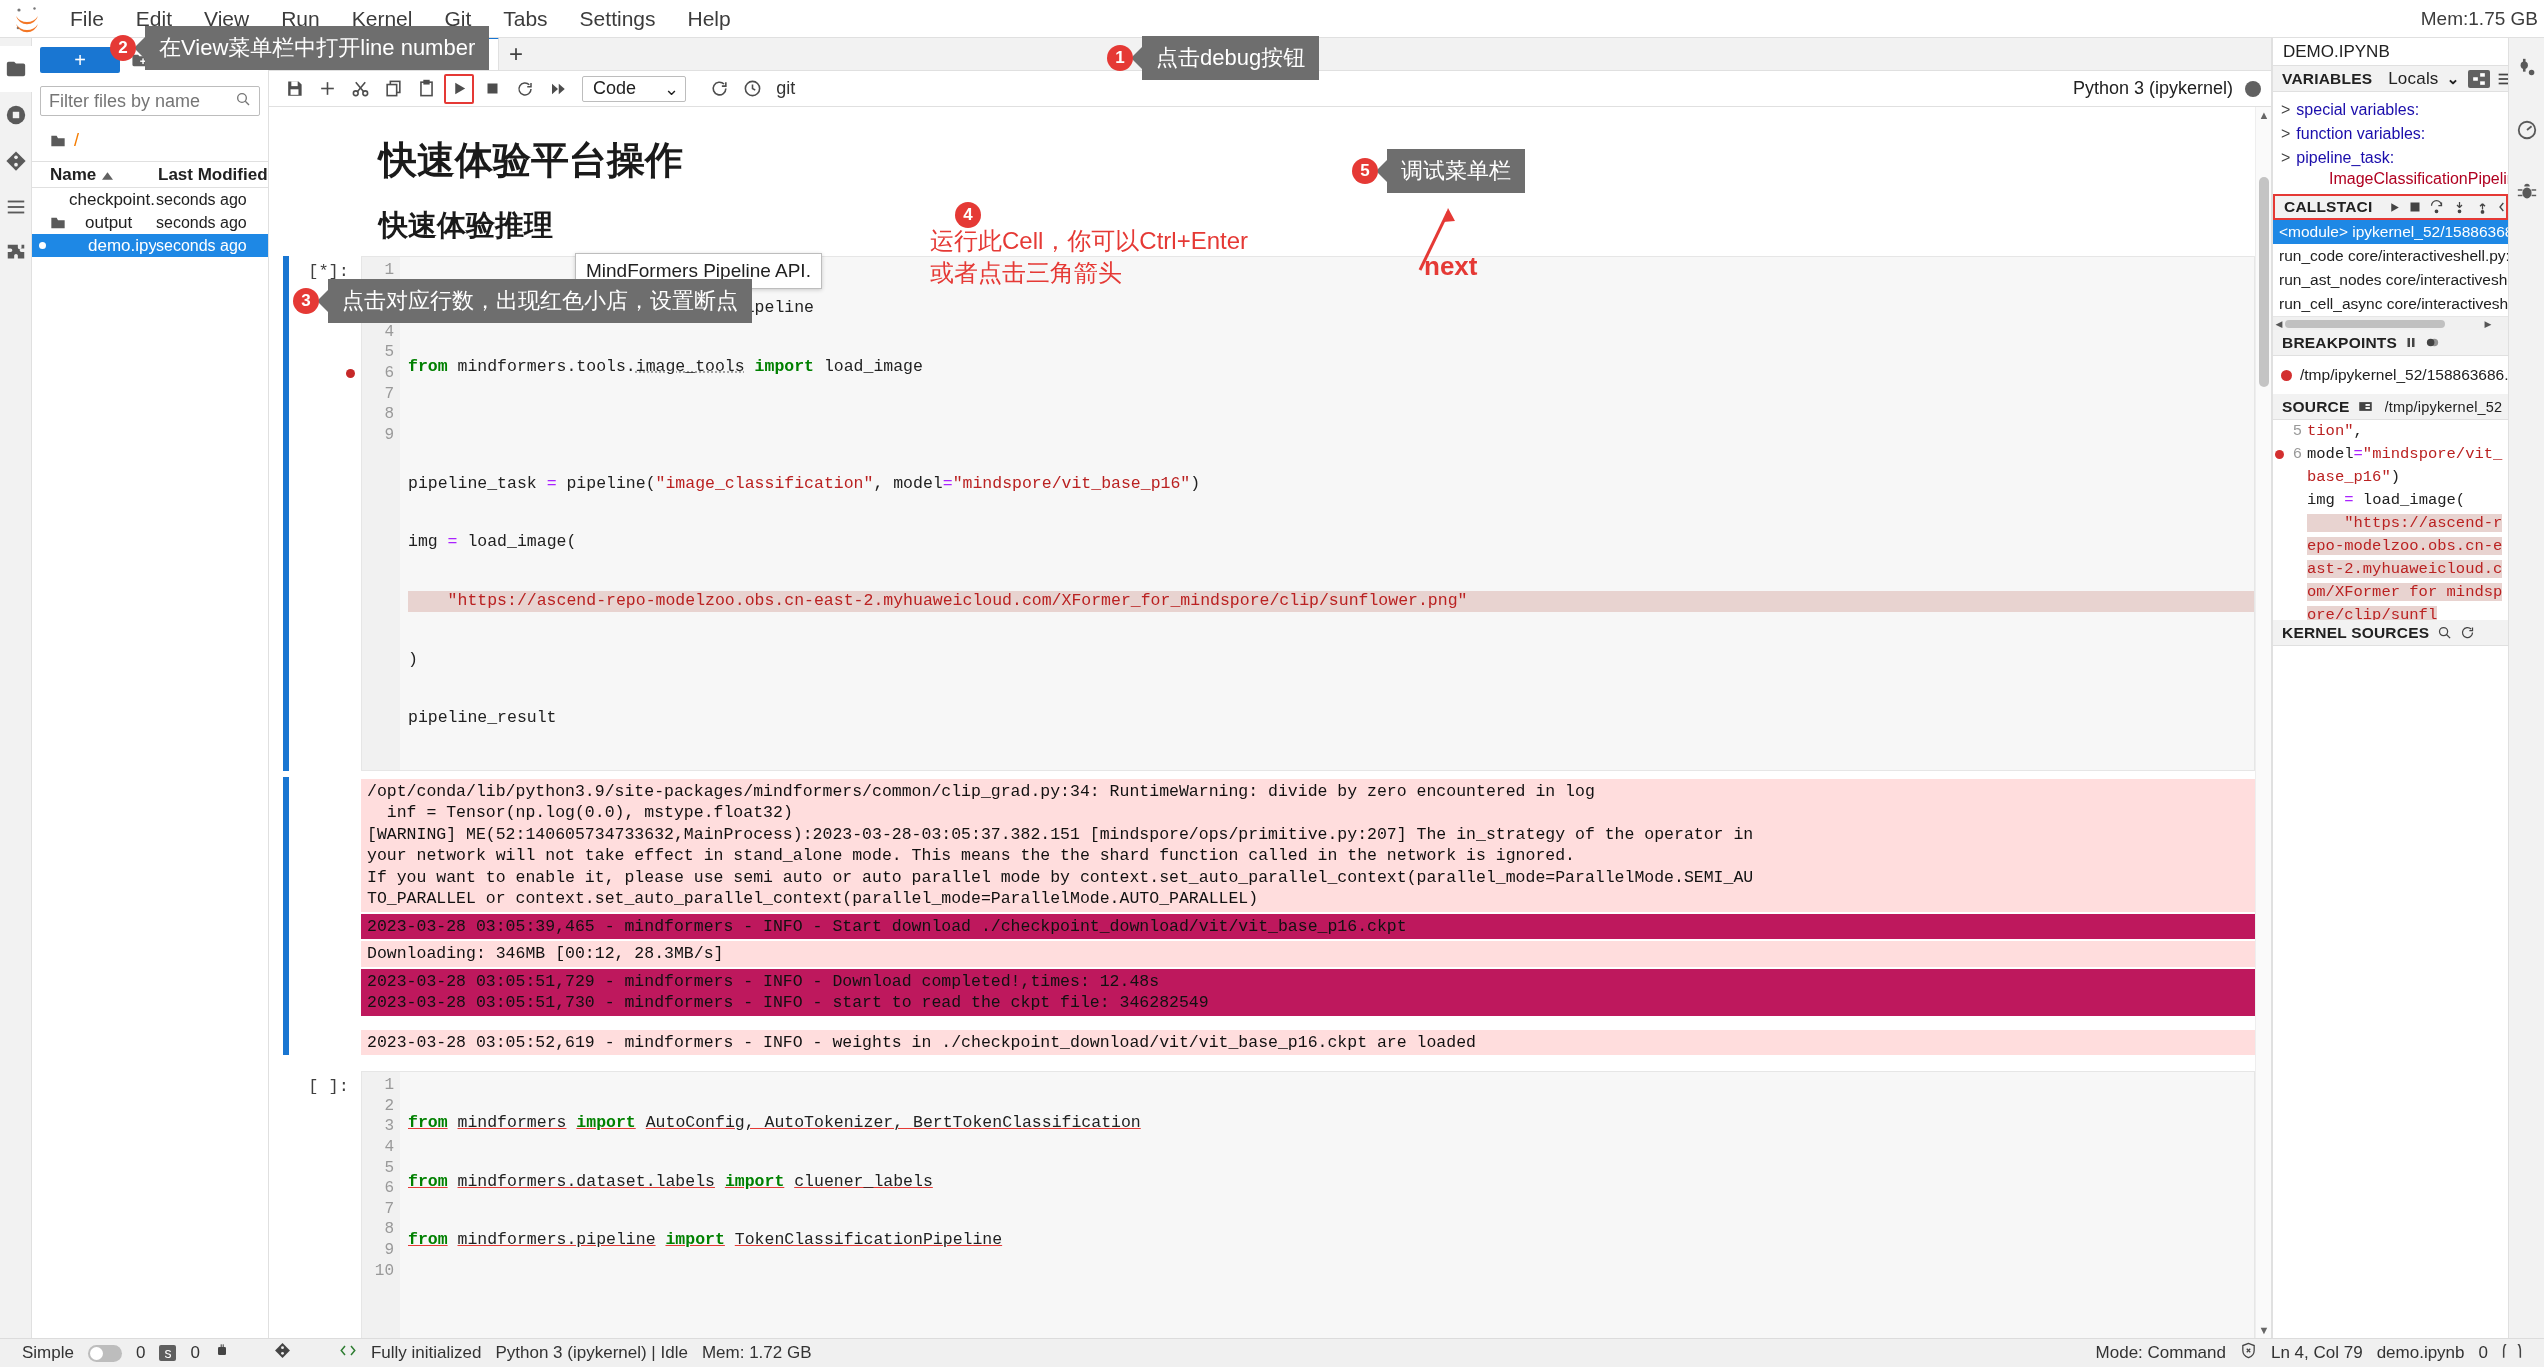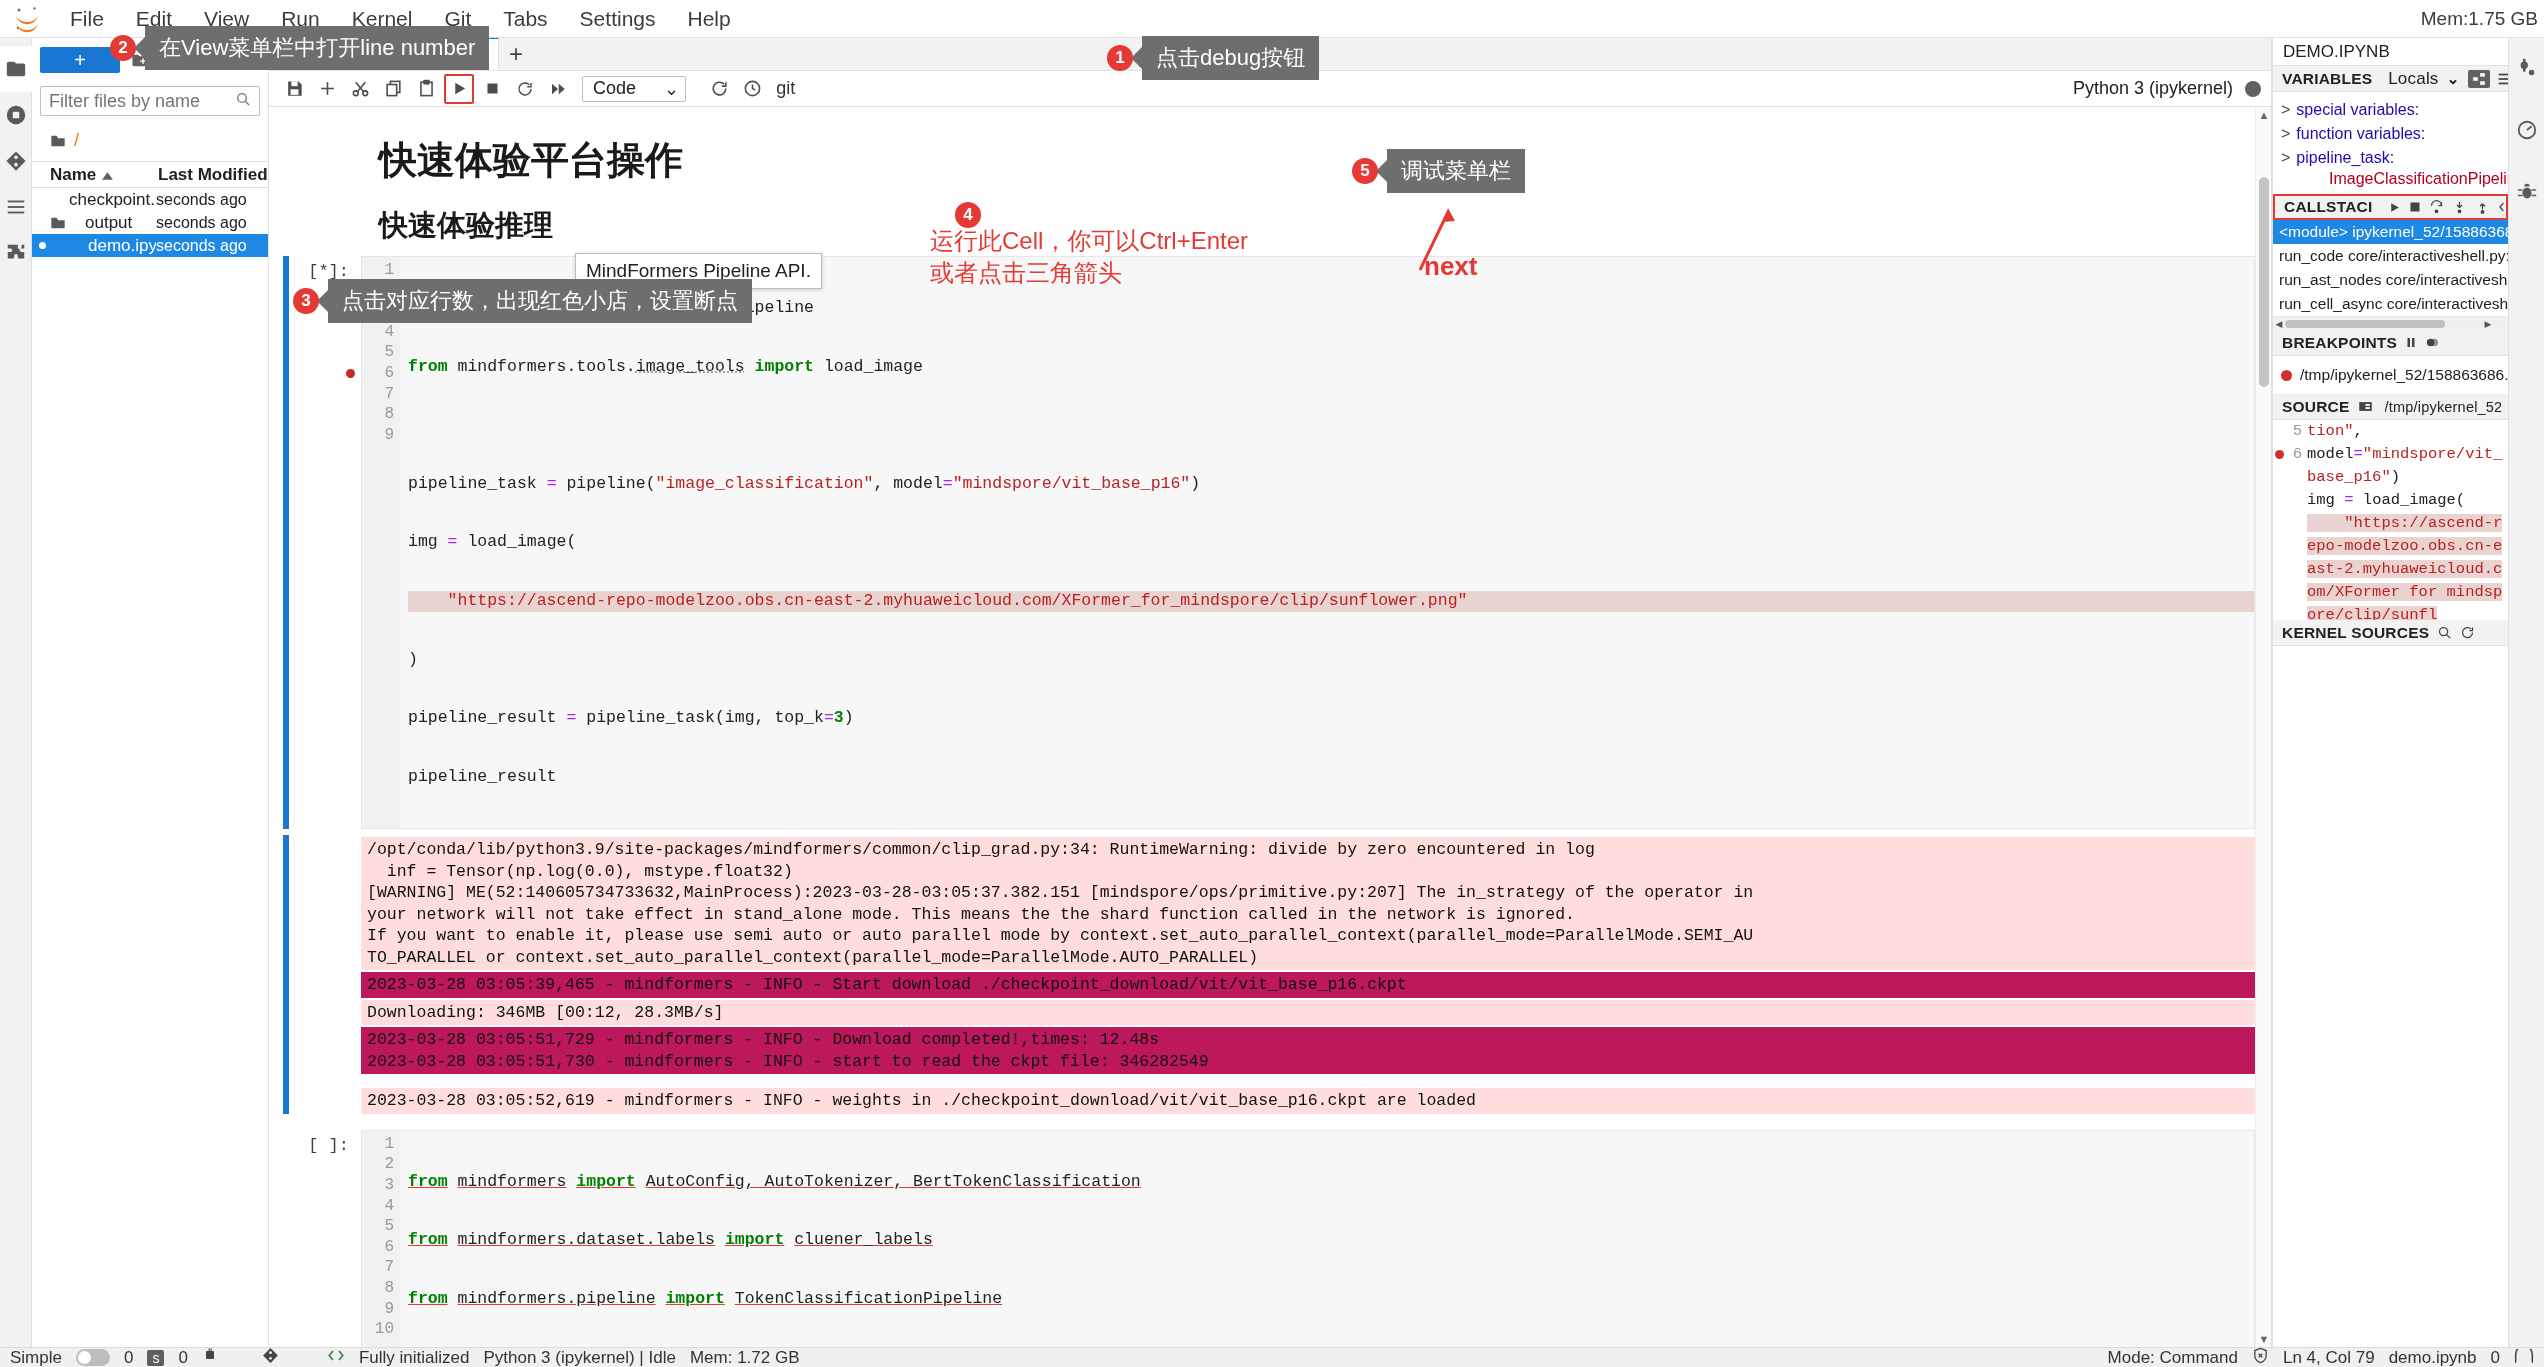--- a/index.html
+++ b/index.html
@@ -154,22 +154,22 @@
   .srccode .hl { background:#e8d3d0; display:inline;}
 
   .ks-head { border-bottom:1px solid #e0e0e0;}
   .ksbody { background:#fff; flex:1; }
 
   .dbgrail { width:36px; background:#f2f2f2; border-left:1px solid #e0e0e0; flex:none;
     display:flex; flex-direction:column; align-items:center; padding-top:8px; gap:18px;}
   .dbgrail .ricon { width:36px; height:44px; display:flex; align-items:center; justify-content:center; color:#5a5a5a;}
 
   
-  .status { height:20px; background:#f0f0f0; border-top:1px solid #dcdcdc; display:flex;
-    align-items:center; font-size:17px; color:#333; flex:none; padding:0 10px; gap:14px;}
+  .status { height:29px; background:#f0f0f0; border-top:1px solid #dcdcdc; display:flex;
+    align-items:center; font-size:17px; color:#333; flex:none; padding:0 22px; gap:14px;}
   .status .toggle { width:34px; height:17px; border-radius:9px; background:#bdbdbd; position:relative;}
   .status .toggle::after { content:""; position:absolute; left:2px; top:2px; width:13px; height:13px;
     border-radius:50%; background:#fff;}
   .status .kb { background:#5f5f5f; color:#fff; padding:0 5px; border-radius:2px; font-size:14px;}
   .status .sp { flex:1; }
   .status .gicon { color:#2e7d32; }
 
   
   .callout { position:absolute; display:flex; align-items:center; z-index:40; }
   .badge { width:26px; height:26px; border-radius:50%; background:#e53935; color:#fff;
@@ -456,21 +456,20 @@
                   <div>9</div>
                 </div>
                 <div class="code">
                   <div><span class="kw">from</span> mindformers.<span class="mod">pipeline</span> <span class="kw">import</span> pipeline</div>
                   <div><span class="kw">from</span> mindformers.tools.<span class="ul">image_tools</span> <span class="kw">import</span> load_image</div>
                   <div>&nbsp;</div>
                   <div>pipeline_task <span class="op">=</span> pipeline(<span class="str">"image_classification"</span>, model<span class="op">=</span><span class="str">"mindspore/vit_base_p16"</span>)</div>
                   <div>img <span class="op">=</span> load_image(</div>
                   <div class="bpline"><span class="str">    "https://ascend-repo-modelzoo.obs.cn-east-2.myhuaweicloud.com/XFormer_for_mindspore/clip/sunflower.png"</span></div>
                   <div>)</div>
-                  <div>pipeline_result <span class="op">=</span> pipeline_task(img, top_k<span class="op">=</span><span class="num">3</span>)</div>
                   <div>pipeline_result</div>
                 </div>
               </div>
             </div>
           </div>
 
           <div class="cellwrap active" style="margin-top:6px;">
             <div class="cellbar"></div>
             <div class="prompt"></div>
             <div class="cellbody">

